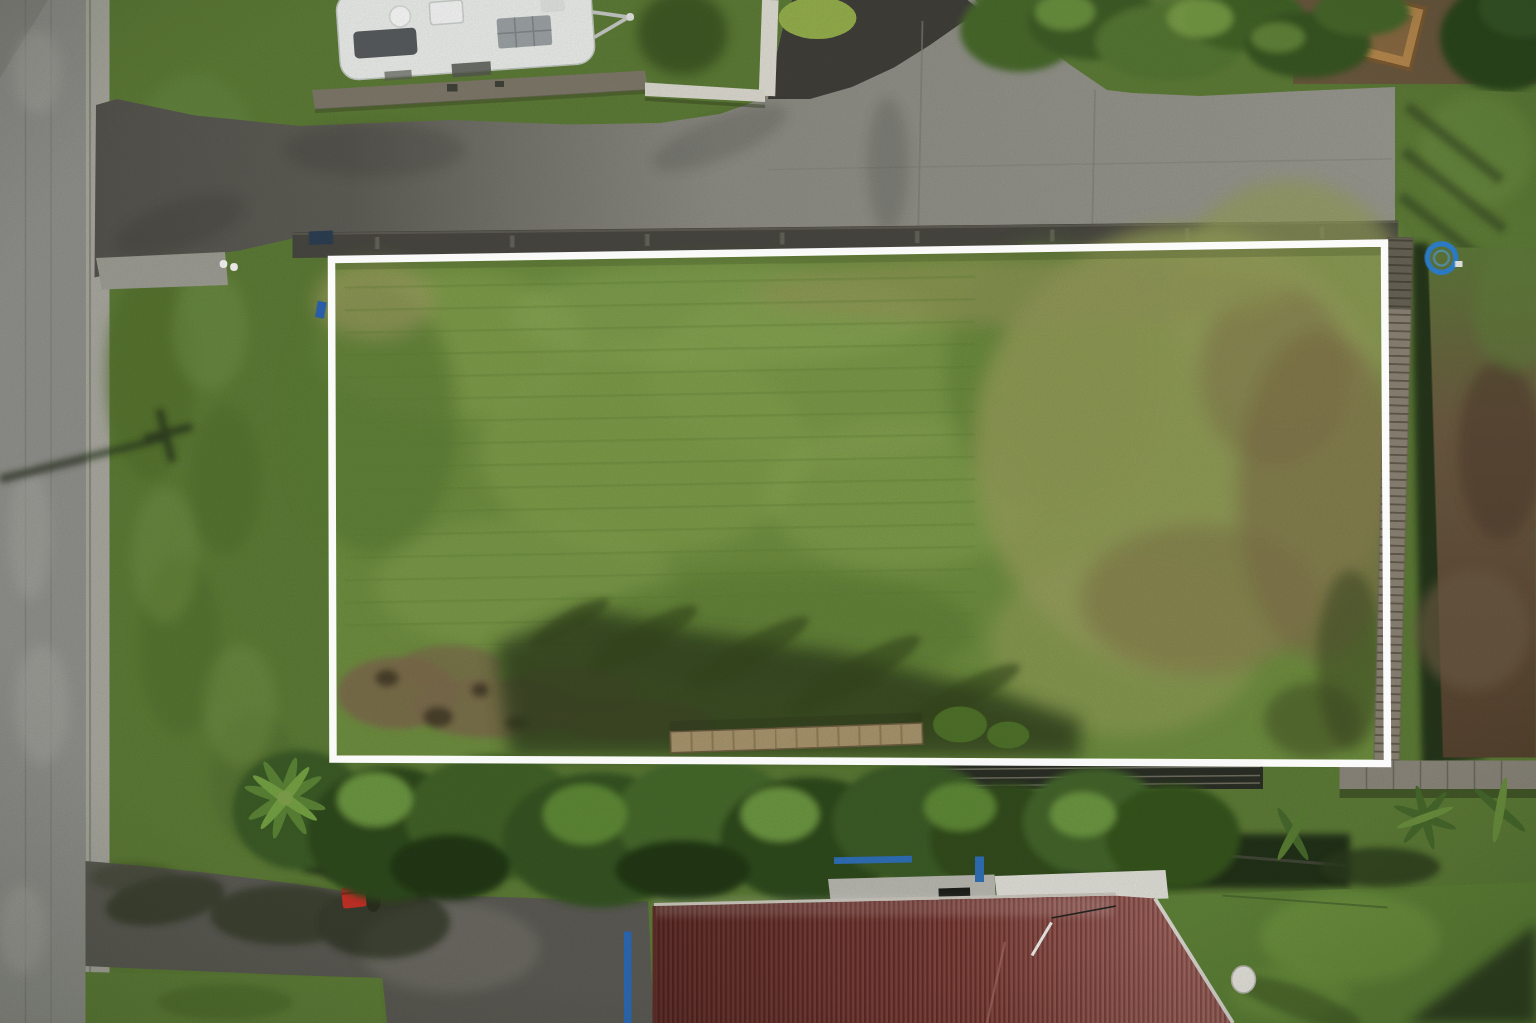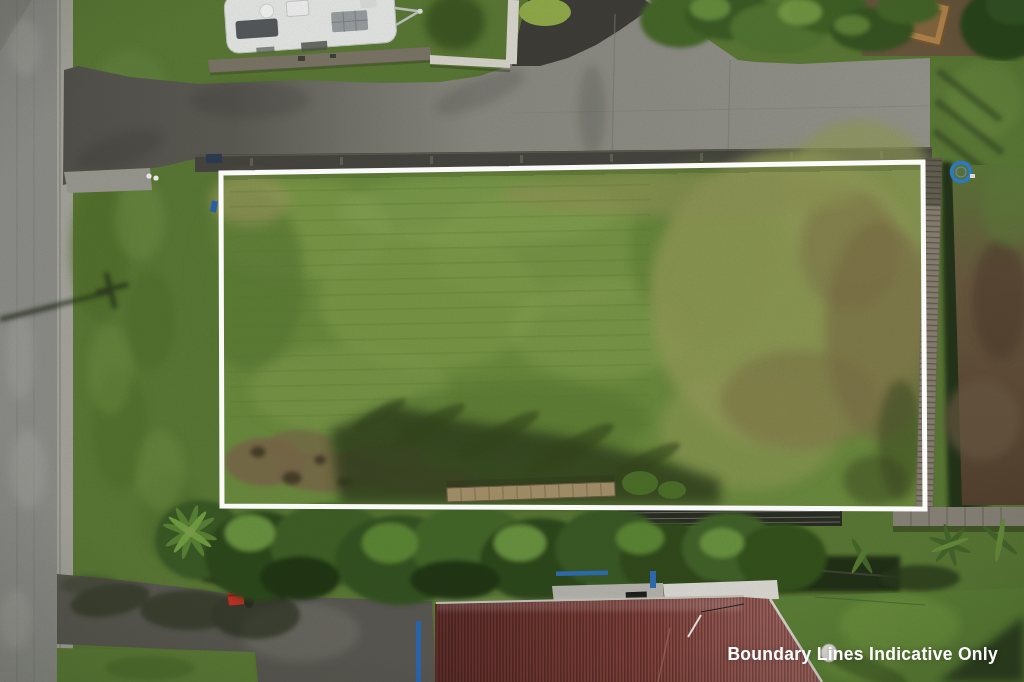--- a/index.html
+++ b/index.html
@@ -394,14 +394,13 @@
     <circle cx="961" cy="172" r="5" fill="none" stroke="#57a0e0" stroke-width="1.5" opacity=".7"></circle>
     <rect x="970" y="174" width="5" height="4" fill="#e8e8e6"></rect>
   </g>
 
   <rect width="1024" height="682" filter="url(#grain)" opacity=".07"></rect>
   <rect width="1024" height="682" fill="url(#vig)"></rect>
 
   <polygon points="221,173 923,162 925,509 222,506" fill="none" stroke="#ffffff" stroke-width="5" stroke-linejoin="miter" opacity=".97"></polygon>
 </svg>
 
-<div class="caption">Boundary Lines Indicative Only</div>
 </div>
 
 </body></html>

